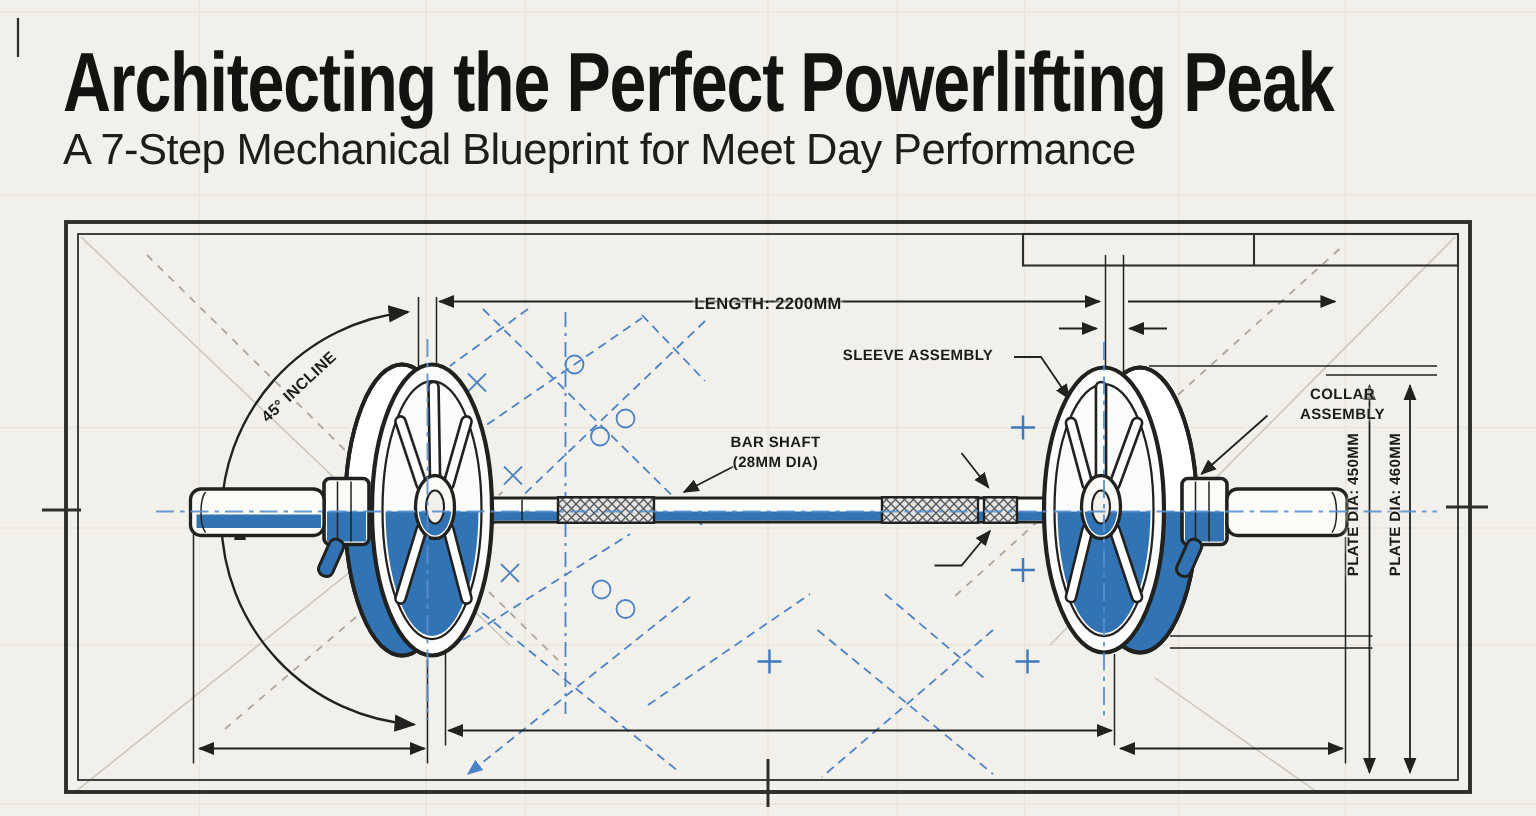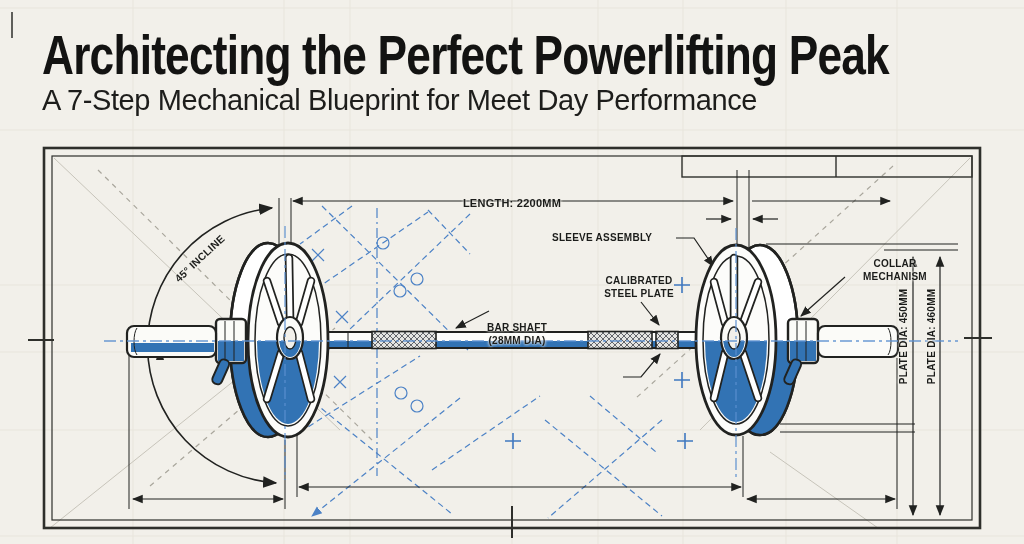--- a/index.html
+++ b/index.html
@@ -22,23 +22,23 @@
     white-space:nowrap;
   }
   .lbl{
     position:absolute;font-size:10px;font-weight:700;line-height:1.28;
     letter-spacing:.25px;text-align:center;white-space:pre-line;
     color:#1b1c1a;text-shadow:0 0 3px #f2f0ea,0 0 3px #f2f0ea;
   }
   .lbl-length{left:427px;top:196px;width:170px;font-size:11px;}
   .lbl-incline{left:145px;top:252px;width:110px;font-size:10.5px;
     transform:rotate(-43deg);transform-origin:center;}
-  .lbl-sleeve{left:552px;top:232px;width:120px;text-align:left;}
+  .lbl-sleeve{left:552px;top:232px;width:120px;text-align:center;}
   .lbl-collar{left:833px;top:258px;width:124px;}
-  .lbl-barshaft{left:457px;top:290px;width:120px;margin-top:32px;}
+  .lbl-barshaft{left:457px;top:290px;width:120px;}
   .lbl-plate{left:579px;top:275px;width:120px;}
   .lbl-knurl{left:537px;top:368px;width:120px;}
   .lbl-dia1{left:844px;top:330px;width:120px;transform:rotate(-90deg);transform-origin:center;}
   .lbl-dia2{left:872px;top:330px;width:120px;transform:rotate(-90deg);transform-origin:center;}
 </style>
 </head>
 <body>
 
 <div class="stage">
 
@@ -259,21 +259,19 @@
   </g>
 </svg>
 
 <div class="title">Architecting the Perfect Powerlifting Peak</div>
 <div class="subtitle">A 7-Step Mechanical Blueprint for Meet Day Performance</div>
 
 <div class="lbl lbl-length">LENGTH: 2200MM</div>
 <div class="lbl lbl-incline">45° INCLINE</div>
 <div class="lbl lbl-sleeve">SLEEVE ASSEMBLY</div>
 <div class="lbl lbl-collar">COLLAR
-MECHANISM</div>
+ASSEMBLY</div>
 <div class="lbl lbl-barshaft">BAR SHAFT
 (28MM DIA)</div>
-<div class="lbl lbl-plate">CALIBRATED
-STEEL PLATE</div>
 <div class="lbl lbl-dia1">PLATE DIA: 450MM</div>
 <div class="lbl lbl-dia2">PLATE DIA: 460MM</div>
 
 </div>
 
 </body></html>

